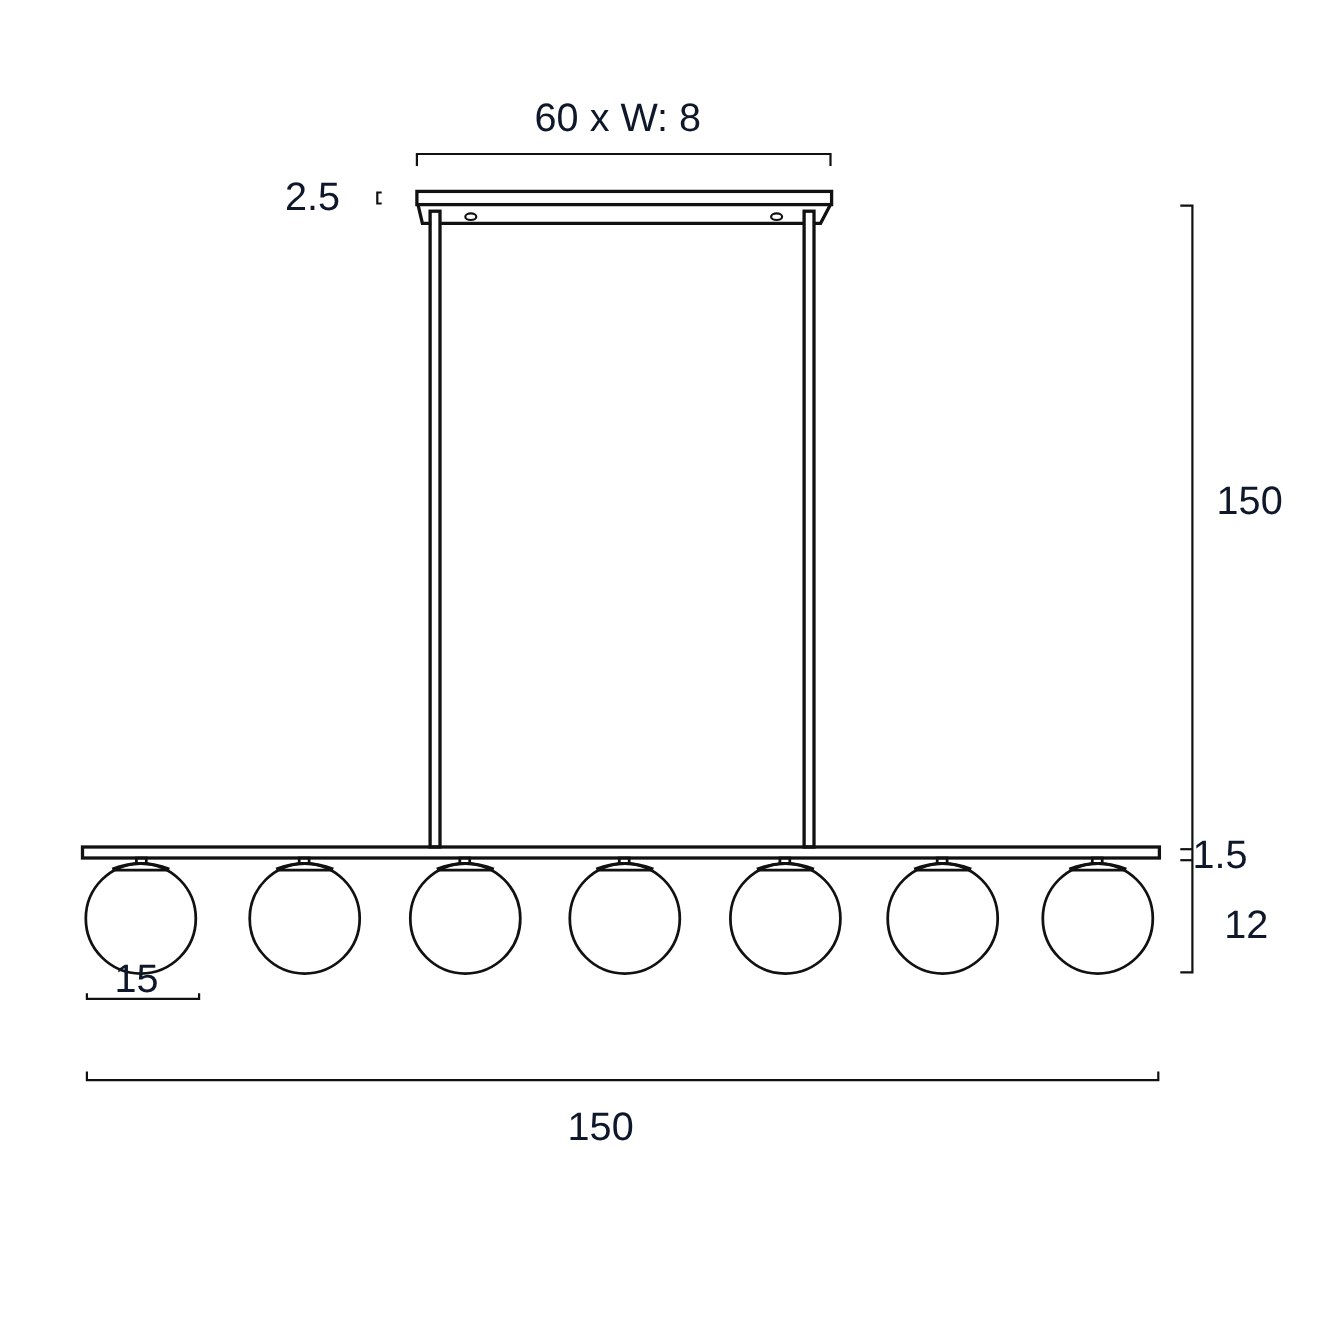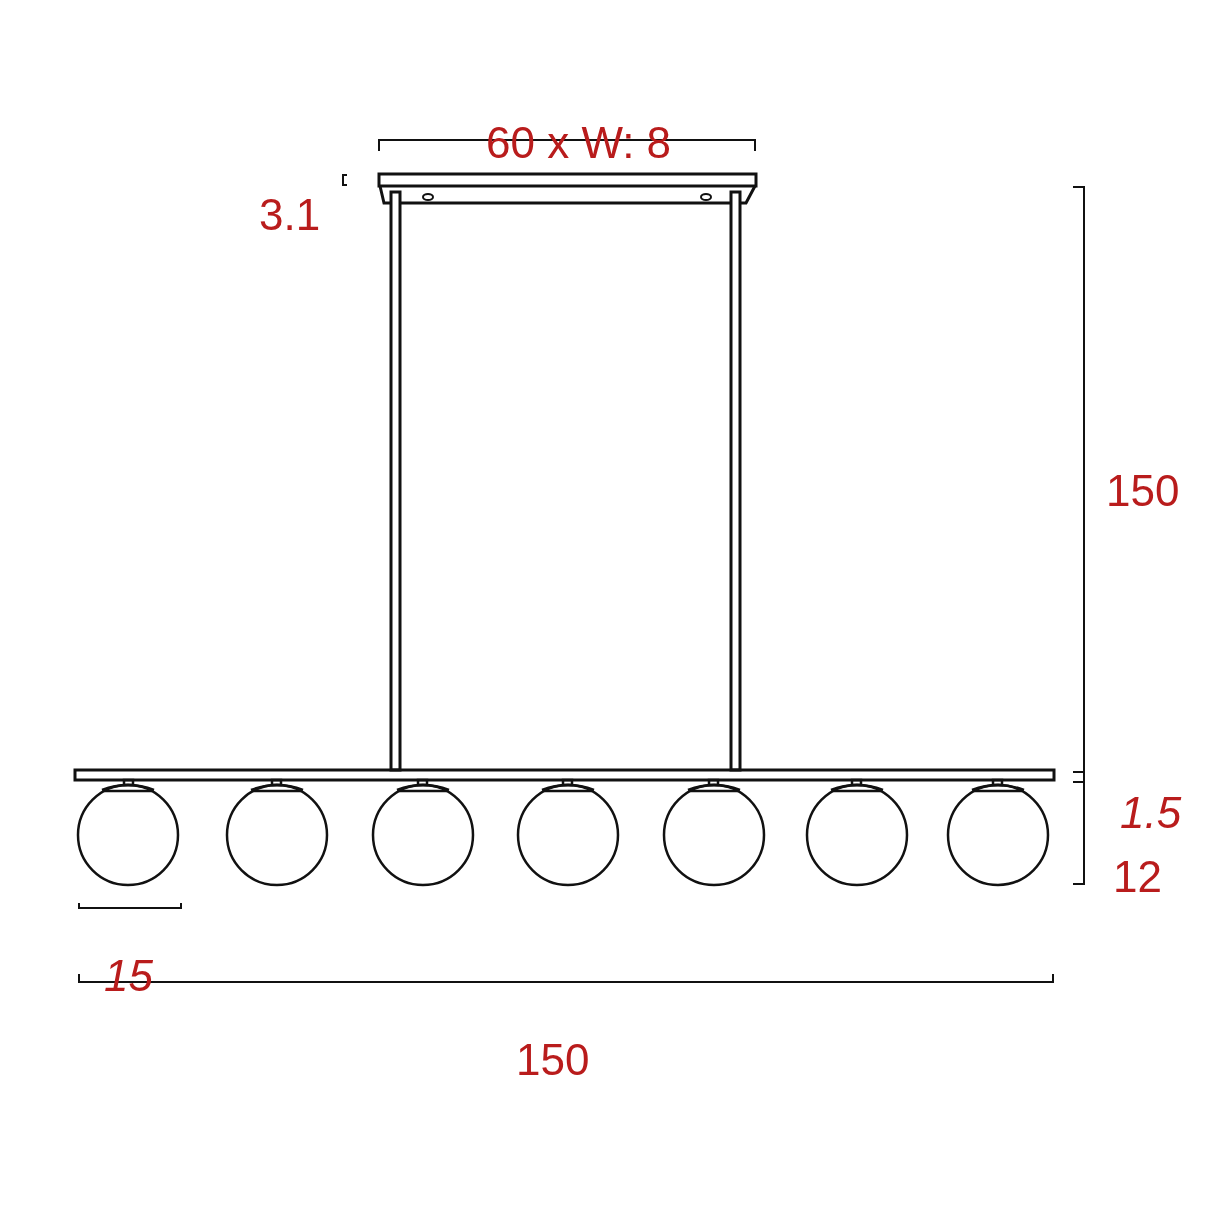--- a/index.html
+++ b/index.html
@@ -1,18 +1,18 @@
 <!DOCTYPE html>
 <html><head>
 <meta charset="utf-8">
 <style>
   html, body { margin: 0; padding: 0; background: #ffffff; }
   body { width: 1214px; height: 1214px; overflow: hidden; position: relative; font-family: "Liberation Sans", sans-serif; }
   #diagram { position: absolute; left: 0; top: 0; width: 1214px; height: 1214px; }
-  .dim-label { position: absolute; font-family: "Liberation Sans", sans-serif; font-size: 44px; color: #b91c1c; line-height: 1; white-space: nowrap; margin-top: 32px; }
+  .dim-label { position: absolute; font-family: "Liberation Sans", sans-serif; font-size: 36px; color: #0f172a; line-height: 1; white-space: nowrap; }
   svg line, svg rect, svg circle, svg path, svg polyline, svg ellipse { fill: none; stroke: #111111; }
 </style>
 </head>
 <body>
 
 <svg id="diagram" width="1214" height="1214" viewBox="0 0 1214 1214" xmlns="http://www.w3.org/2000/svg">
 
   <g stroke-width="2">
     <polyline points="379,151 379,140 755,140 755,151"></polyline>
   </g>
@@ -90,18 +90,18 @@
   <g stroke-width="2">
     <polyline points="79,903 79,908 181,908 181,903"></polyline>
   </g>
 
   <g stroke-width="2">
     <polyline points="79,974 79,982 1053,982 1053,974"></polyline>
   </g>
 </svg>
 
 <div class="dim-label" style="left:486px; top:89px;">60 x W: 8</div>
-<div class="dim-label" style="left:259px; top:161px;">3.1</div>
+<div class="dim-label" style="left:259px; top:161px;">2.5</div>
 <div class="dim-label" style="left:1106px; top:437px;">150</div>
-<div class="dim-label" style="left:1120px; top:759px;font-style:italic;">1.5</div>
+<div class="dim-label" style="left:1084px; top:759px;">1.5</div>
 <div class="dim-label" style="left:1113px; top:823px;">12</div>
-<div class="dim-label" style="left:104px; top:922px;font-style:italic;">15</div>
+<div class="dim-label" style="left:104px; top:872px;">15</div>
 <div class="dim-label" style="left:516px; top:1006px;">150</div>
 
 </body></html>

